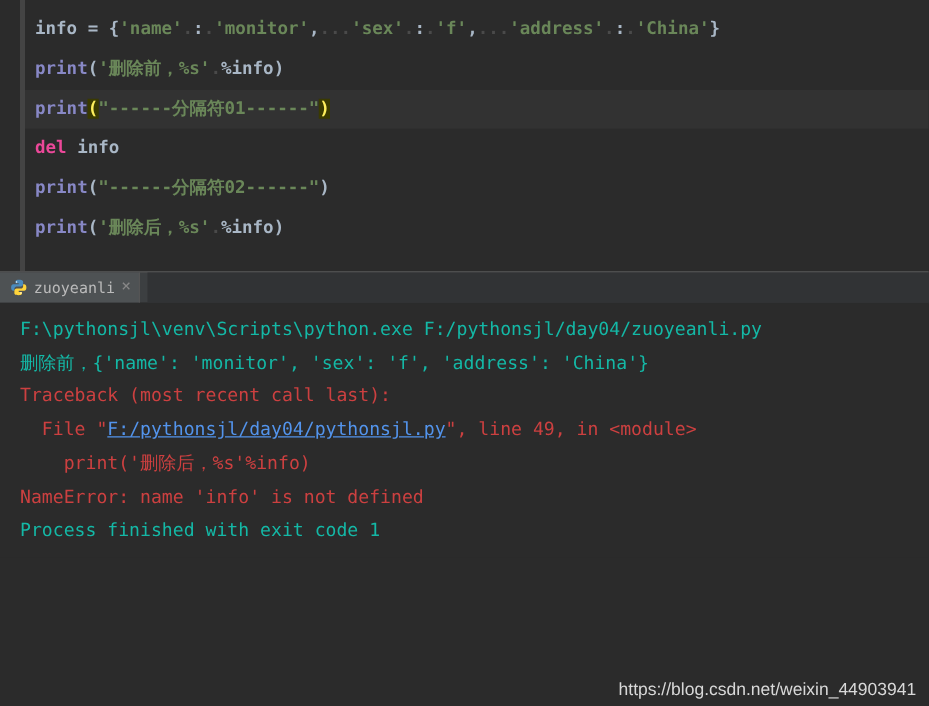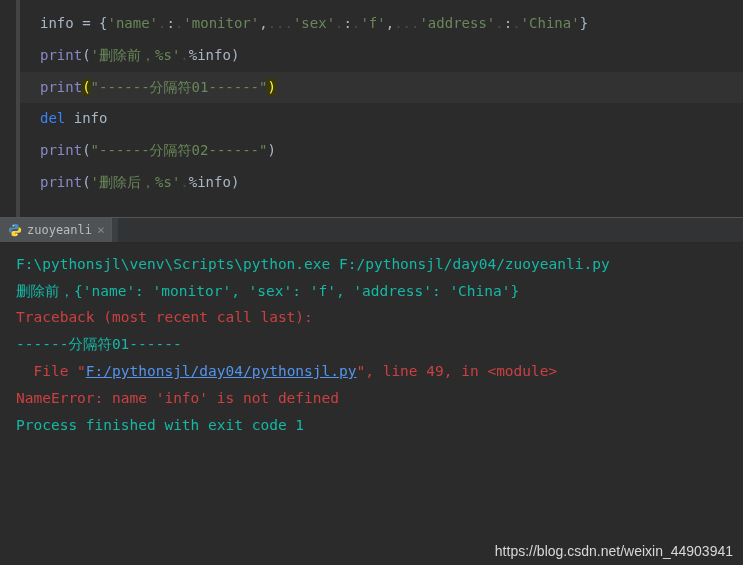--- a/index.html
+++ b/index.html
@@ -10,24 +10,24 @@
     width: 743px;
     height: 565px;
     overflow: hidden;
   }
   .editor {
     background: #2b2b2b;
     padding: 8px 0 18px 0;
     border-left: 4px solid #444;
     margin-left: 16px;
   }
-  .ln { padding: 4px 20px; line-height: 1.7; white-space: pre; }
+  .ln { padding: 4px 8px; line-height: 1.7; white-space: pre; font-weight: bold; }
   .ln.highlight { background: #323232; }
   .kw-builtin { color: #8888c6; }
-  .kw-del { color: #3b82f6; }
+  .kw-del { color: #ec4899; }
   .var { color: #a9b7c6; }
   .str { color: #6a8759; }
   .op { color: #a9b7c6; }
   .punct { color: #a9b7c6; }
   .paren-hl { background: #3a3a00; color: #ffef5c; }
   .ws-dot { color: #4a4a4a; }
 
   .tab-bar {
     background: #3c3f41;
     height: 26px;
@@ -104,20 +104,20 @@
     <span>zuoyeanli</span>
     <span class="close">×</span>
   </div>
   <div class="toolbar-filler"></div>
 </div>
 
 <div class="console">
   <div class="c-ln">F:\pythonsjl\venv\Scripts\python.exe F:/pythonsjl/day04/zuoyeanli.py</div>
   <div class="c-ln">删除前，{'name': 'monitor', 'sex': 'f', 'address': 'China'}</div>
   <div class="c-ln c-err">Traceback (most recent call last):</div>
-  <div class="c-ln">------分隔符01------</div>
   <div class="c-ln c-err"><span>  File "</span><span class="c-link">F:/pythonsjl/day04/pythonsjl.py</span><span>", line 49, in &lt;module&gt;</span></div>
+  <div class="c-ln c-err">    print('删除后，%s'%info)</div>
   <div class="c-ln c-err">NameError: name 'info' is not defined</div>
   <div class="c-ln"></div>
   <div class="c-ln">Process finished with exit code 1</div>
 </div>
 
 <div class="watermark">https://blog.csdn.net/weixin_44903941</div>
 
 </body></html>

